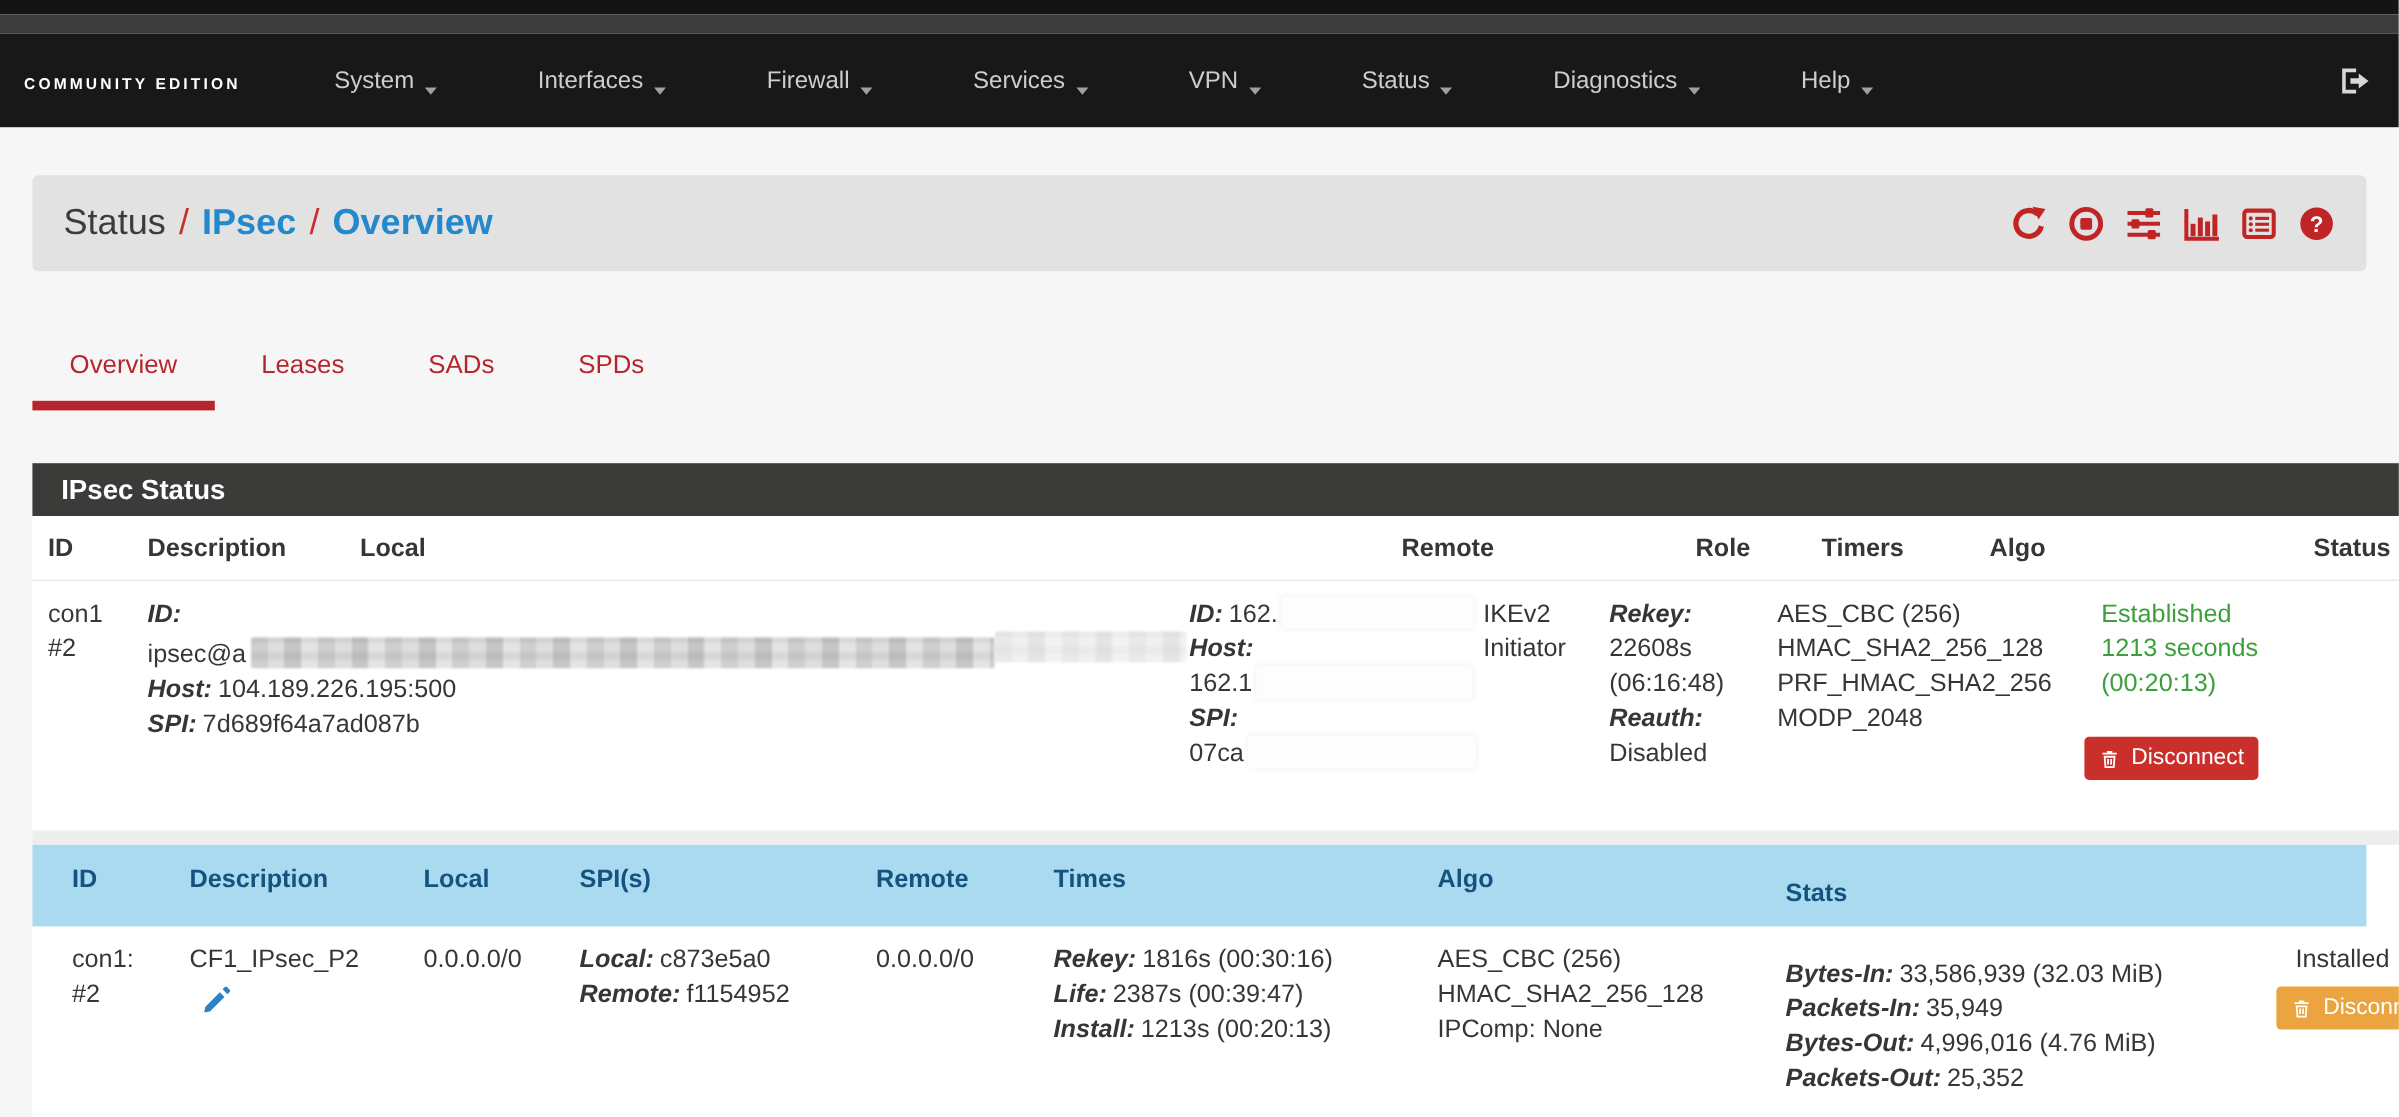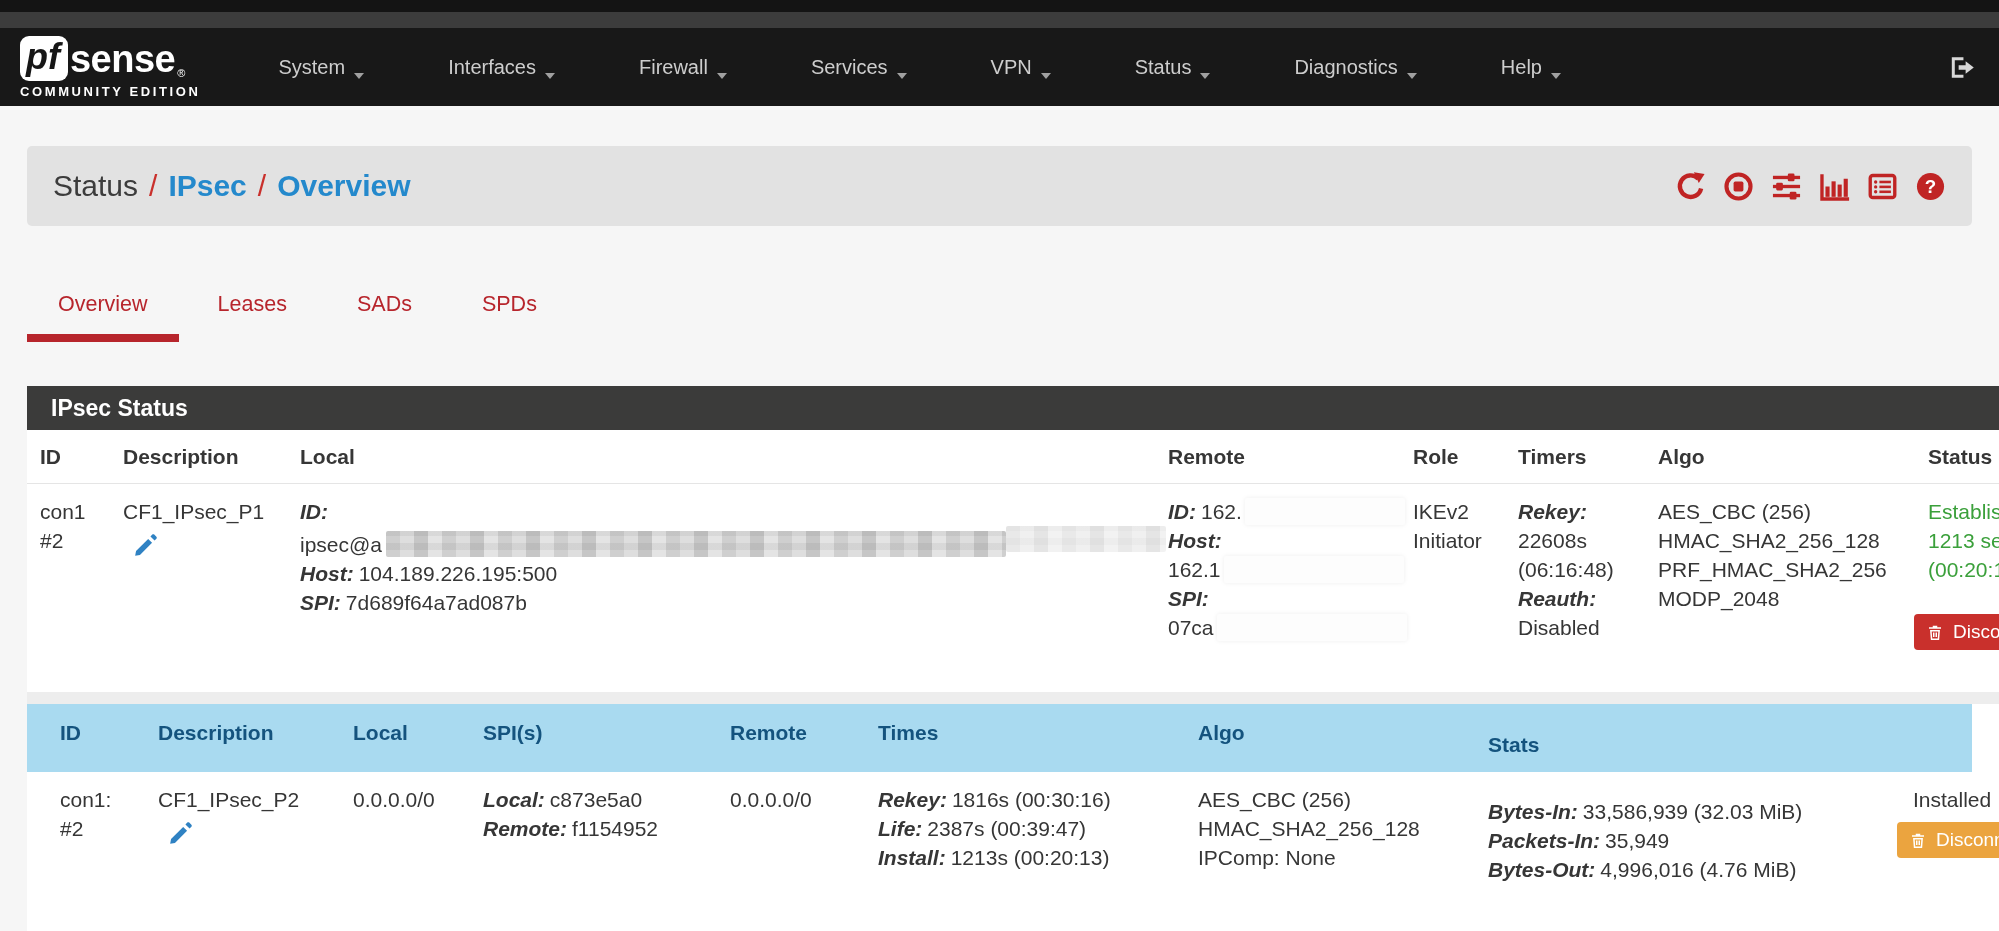--- a/index.html
+++ b/index.html
@@ -95,25 +95,20 @@
   .state-label{font-size:21px;}
 </style>
 </head>
 <body>
 
 <div class="strip1"></div>
 <div class="strip2"></div>
 
 <header class="navbar">
   <div class="logo">
-    <div class="logo-row">
-      <span class="pfbox"><span>pf</span></span>
-      <span class="sense">sense</span>
-      <span class="reg">®</span>
-    </div>
     <div class="edition">COMMUNITY EDITION</div>
   </div>
   <nav class="menu">
     <div class="menu-item">
         <span>System</span>
         <span class="caret"></span>
       </div>
     <div class="menu-item">
         <span>Interfaces</span>
         <span class="caret"></span>
@@ -226,28 +221,20 @@
       <div class="cell c5">Role</div>
       <div class="cell c6">Timers</div>
       <div class="cell c7">Algo</div>
       <div class="cell c8">Status</div>
     </div>
 
     <div class="row t1 t1-r">
       <div class="cell c1">
         <div>con1</div>
         <div>#2</div>
-      </div>
-      <div class="cell c2">
-        <div>CF1_IPsec_P1</div>
-        <span class="pencil">
-          <svg viewBox="0 0 24 24" width="26" height="26" fill="#2f82c3">
-              <path d="M2.8 17.6 2 22l4.4-.8L17.6 10 14 6.4 2.8 17.6zM21.6 6.2c.5-.5.5-1.3 0-1.8l-2-2c-.5-.5-1.3-.5-1.8 0l-1.7 1.7 3.8 3.8 1.7-1.7z"></path>
-            </svg>
-        </span>
       </div>
       <div class="cell c3 nowrap">
         <div><b>ID:</b></div>
         <div><span>ipsec@a</span><span class="mosaic m1"></span><span class="mosaic m2"></span></div>
         <div><b>Host:</b><span>104.189.226.195:500</span></div>
         <div><b>SPI:</b><span>7d689f64a7ad087b</span></div>
       </div>
       <div class="cell c4 nowrap">
         <div><b>ID:</b><span>162.</span><span class="wipe w1"></span></div>
         <div><b>Host:</b></div>
@@ -327,20 +314,21 @@
       </div>
       <div class="cell c7 nowrap">
         <div>AES_CBC (256)</div>
         <div>HMAC_SHA2_256_128</div>
         <div>IPComp: None</div>
       </div>
       <div class="cell c8 nowrap">
         <div><b>Bytes-In:</b><span>33,586,939 (32.03 MiB)</span></div>
         <div><b>Packets-In:</b><span>35,949</span></div>
         <div><b>Bytes-Out:</b><span>4,996,016 (4.76 MiB)</span></div>
+        <div><b>Packets-Out:</b><span>25,352</span></div>
       </div>
       <div class="cell c9">
         <div class="state-label">Installed</div>
         <button class="btn btn-warning">
           <svg width="18" height="19" viewBox="0 0 24 24">
               <path fill="#fff" d="M9 3h6v2h5v2H4V5h5V3z"></path>
               <path fill="none" stroke="#fff" stroke-width="2" d="M6.5 9.5h11L16.6 21H7.4L6.5 9.5z"></path>
               <path stroke="#fff" stroke-width="2" d="M10.3 12v6M13.7 12v6"></path>
             </svg>
           <span>Disconnect</span>

